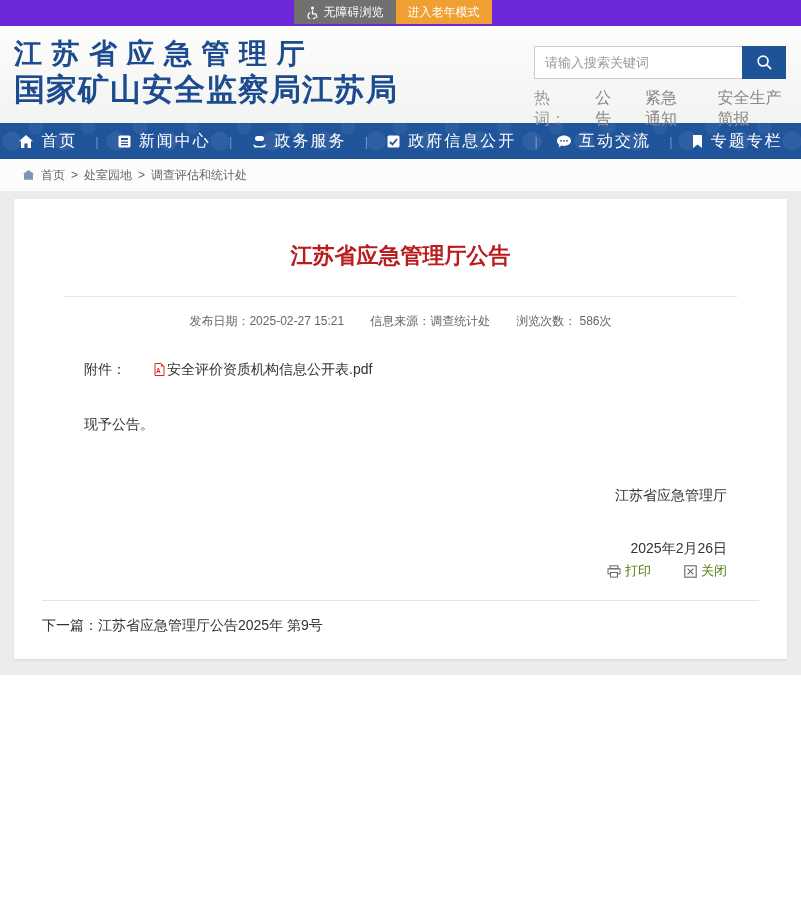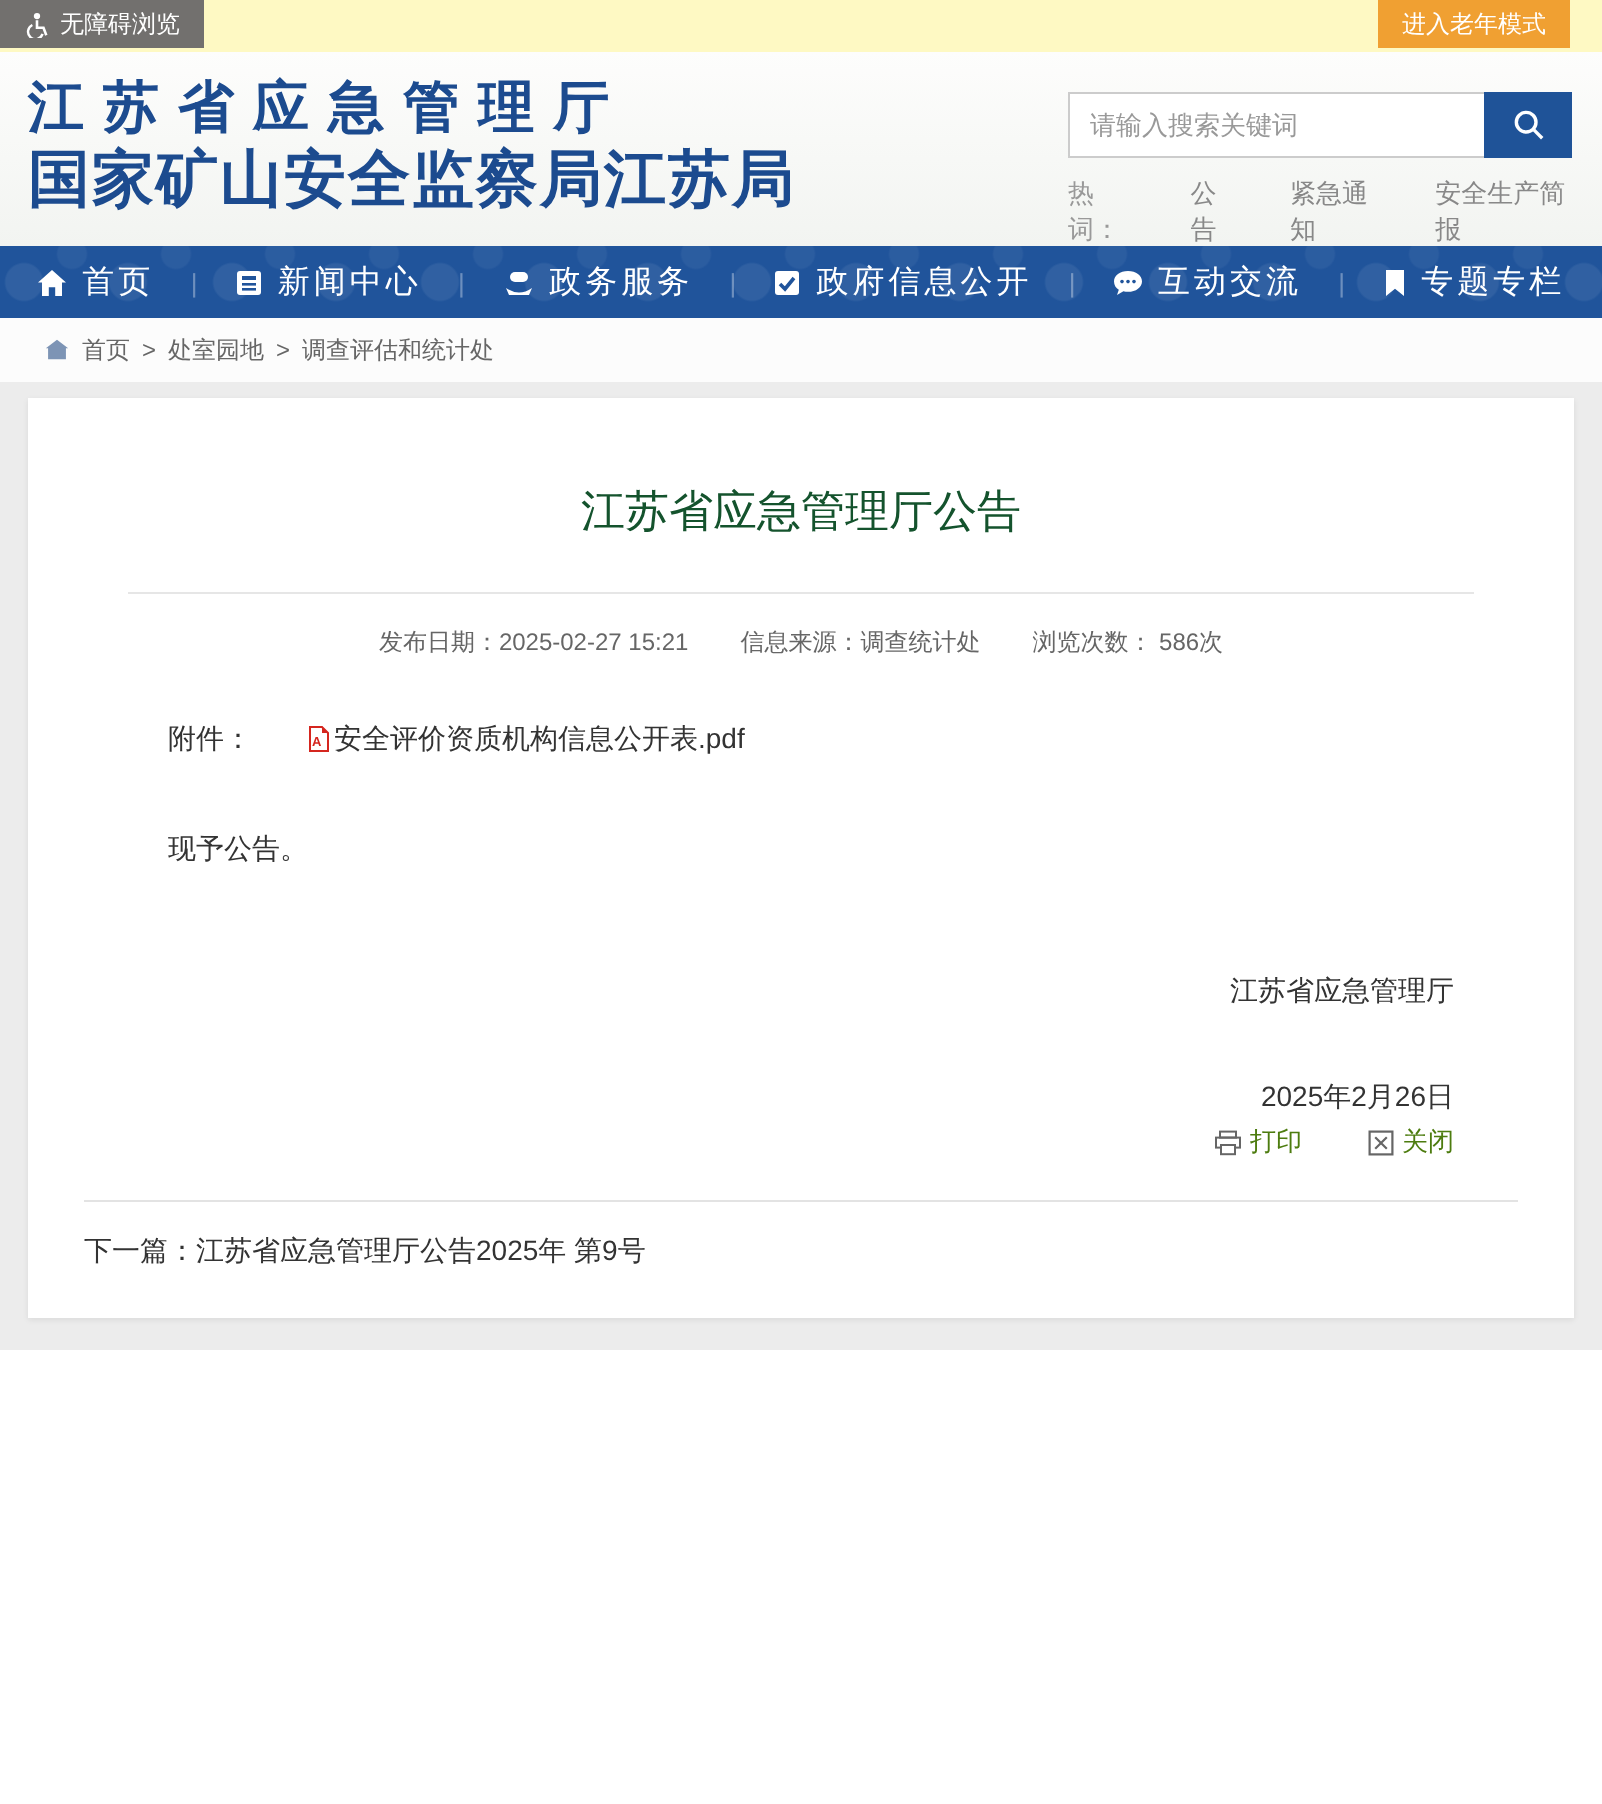--- a/index.html
+++ b/index.html
@@ -1,54 +1,54 @@
 <!DOCTYPE html>
 <html><head>
 <meta charset="utf-8">
 <style>
   * { margin:0; padding:0; box-sizing:border-box; }
   body { font-family:"Liberation Sans","DejaVu Sans",sans-serif; }
   .page { width:801px; height:902px; background:#fff; overflow:hidden; position:relative; }
 
   
-  .topbar { height:26px; background:#fef9c3; display:flex; justify-content:space-between; align-items:flex-start; }
+  .topbar { height:26px; background:#6d28d9; display:flex; justify-content:center; align-items:flex-start; }
   .topbar .btn { height:24px; display:flex; align-items:center; gap:5px; padding:0 12px; font-size:12px; color:#fff; cursor:pointer; }
   .btn-access { background:#72706e; }
   .btn-elder  { background:#f0a032; margin-right:16px; }
 
   
   .header { height:97px; background:linear-gradient(#fdfdfc,#f2f4f1); position:relative; }
   .logo { position:absolute; left:14px; top:10px; color:#1c4b8f; font-weight:bold; line-height:1.25; }
   .logo .l1 { font-size:28px; letter-spacing:0.34em; }
   .logo .l2 { font-size:31px; letter-spacing:1px; }
   .search-wrap { position:absolute; right:15px; top:20px; width:252px; }
   .search-box { display:flex; }
   .search-box input { flex:1; height:33px; border:1px solid #ccc; border-right:none; background:#fff; padding:0 10px; font-size:13px; color:#8b5cf6; outline:none; }
   .search-box input::placeholder { color:#999; }
   .search-btn { width:44px; height:33px; background:#1f5398; border:none; display:flex; align-items:center; justify-content:center; cursor:pointer; }
-  .hotwords { margin-top:9px; font-size:13px; color:#999; display:flex; gap:27px; }
+  .hotwords { margin-top:9px; font-size:16px; color:#999; display:flex; gap:27px; }
   .hotwords a { color:#888; text-decoration:none; cursor:pointer; }
 
   
   .nav { height:36px; background-color:#20549b;
          background-image:radial-gradient(circle at 12px 18px, rgba(255,255,255,0.07) 9px, rgba(255,255,255,0) 10px),
                           radial-gradient(circle at 36px 4px, rgba(255,255,255,0.05) 7px, rgba(255,255,255,0) 8px);
          background-size:52px 36px;
          display:flex; align-items:center; justify-content:space-evenly; }
   .nav-item { display:flex; align-items:center; gap:7px; color:#fff; font-size:16px; letter-spacing:2px; cursor:pointer; }
   .nav-sep { color:rgba(255,255,255,0.35); font-size:13px; }
 
   
   .breadcrumb { height:32px; background:#fcfcfc; display:flex; align-items:center; padding-left:22px; font-size:12px; color:#666; gap:6px; }
   .breadcrumb a { color:#666; text-decoration:none; cursor:pointer; }
 
   
   .main { background:#ececec; padding:8px 0 16px; }
   .card { width:773px; margin:0 auto; background:#fff; box-shadow:0 1px 3px rgba(0,0,0,0.08); padding:40px 42px 24px; }
-  .art-title { text-align:center; font-size:22px; font-weight:normal; color:#14532d; line-height:33px; }
+  .art-title { text-align:center; font-size:22px; font-weight:bold; color:#b91c1c; line-height:33px; }
   .title-divider { border:none; border-top:1px solid #e6e6e6; margin:24px 8px 0; }
   .meta { margin-top:16px; display:flex; justify-content:center; gap:26px; font-size:12px; color:#666; }
   .body-text { font-size:14px; color:#333; line-height:27px; }
   .p-indent { text-indent:2em; }
   .para1 { margin-top:18px; }
   .hl-box { border:2px solid #e23c3c; padding:1px 2px; }
   .para2 { margin-top:26px; }
   .attach { margin-top:26px; display:block; }
   .attach a { color:#333; text-decoration:none; cursor:pointer; }
   .pdf-ic { display:inline-block; vertical-align:-2px; margin-right:2px; }

